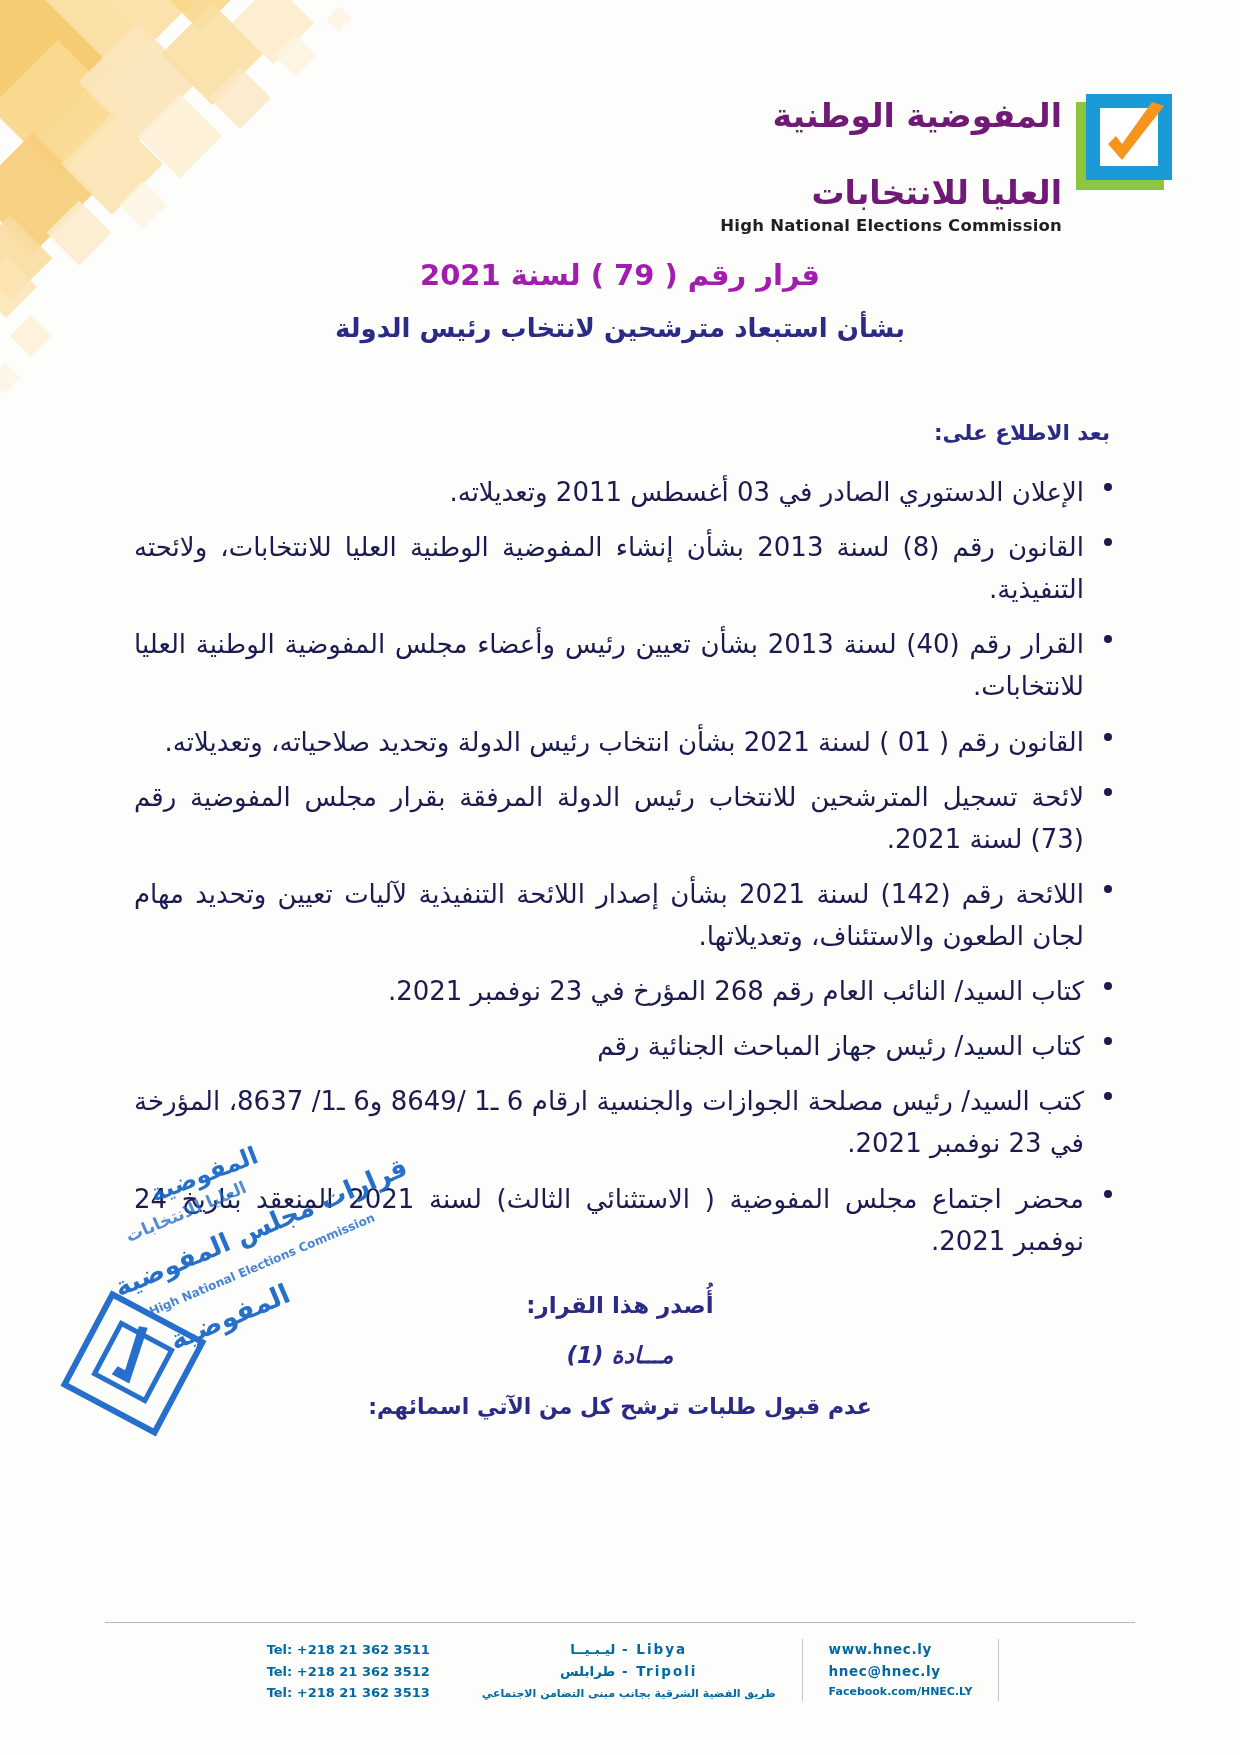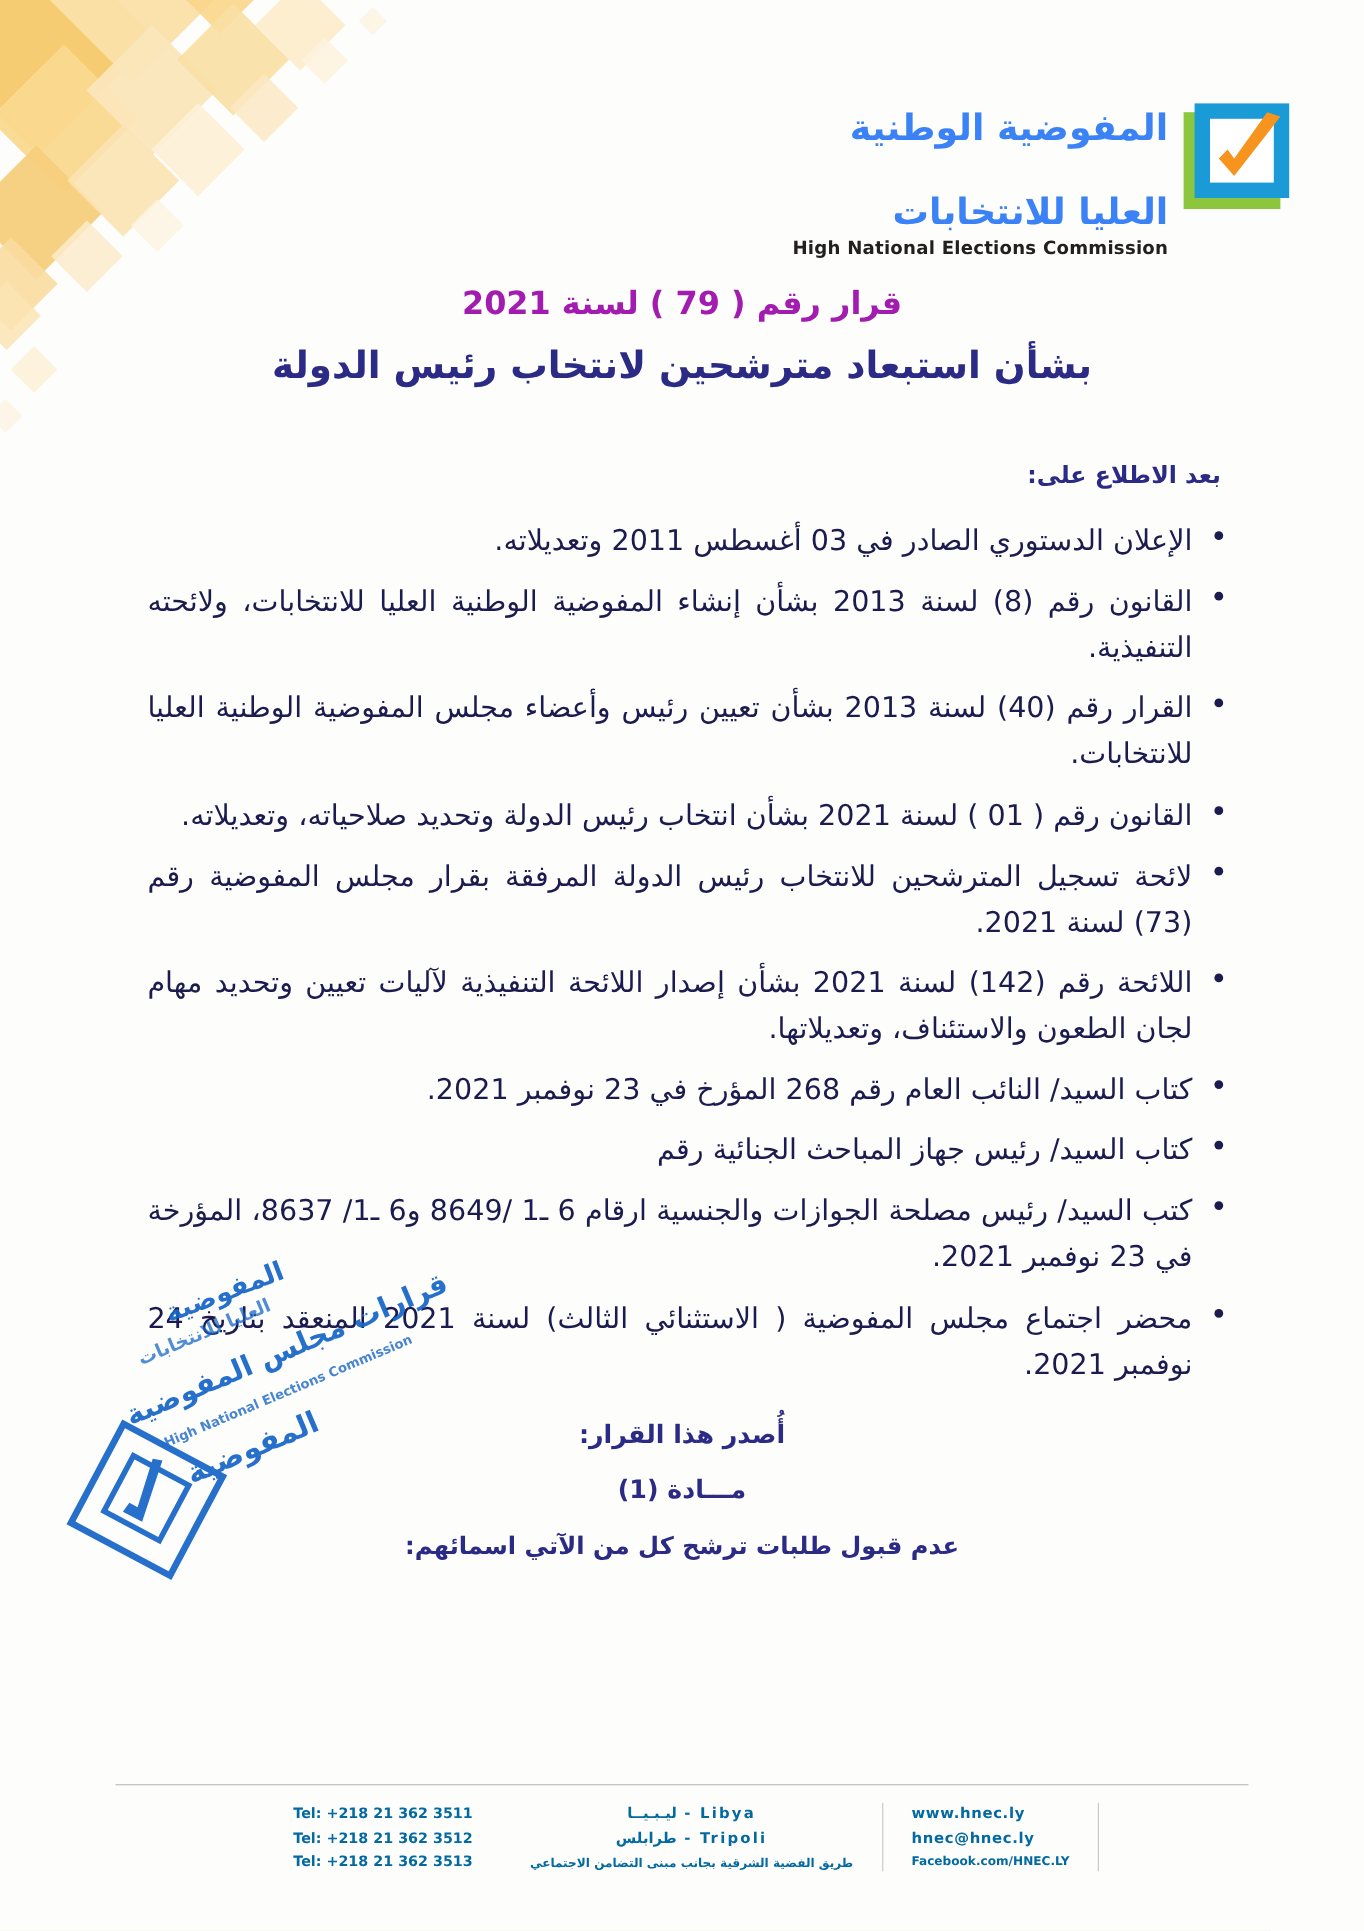--- a/index.html
+++ b/index.html
@@ -42,21 +42,21 @@
     display: flex;
     flex-direction: row-reverse;
     align-items: center;
     gap: 14px;
   }
   .logo-text {
     text-align: right;
     direction: rtl;
   }
   .logo-ar1, .logo-ar2 {
-    color: #3b82f6;
+    color: #701a75;
     font-weight: bold;
     font-size: 33px;
     line-height: 1.12;
     letter-spacing: -0.5px;
     white-space: nowrap;
     margin-top: 40px;
   }
   .logo-en {
     color: #231f20;
     font-weight: bold;
@@ -109,21 +109,21 @@
   .doc-title {
     color: #a21caf;
     font-weight: bold;
     font-size: 29px;
     letter-spacing: 0px;
     margin-bottom: 21px;
   }
   .doc-subtitle {
     color: #2b2b86;
     font-weight: bold;
-    font-size: 34px;
+    font-size: 26px;
   }
 
   
   .body-wrap {
     position: absolute;
     top: 420px;
     right: 74px;
     left: 74px;
   }
   .lead {
@@ -167,20 +167,21 @@
     text-align: center;
     margin-top: 30px;
   }
   .article-line {
     color: #2b2b86;
     font-weight: bold;
     font-size: 23px;
     text-align: center;
     margin-top: 24px;
     letter-spacing: 1px;
+    font-style: italic;
   }
   .article-body {
     color: #2b2b86;
     font-weight: bold;
     font-size: 22px;
     text-align: center;
     margin-top: 26px;
   }
 
   

